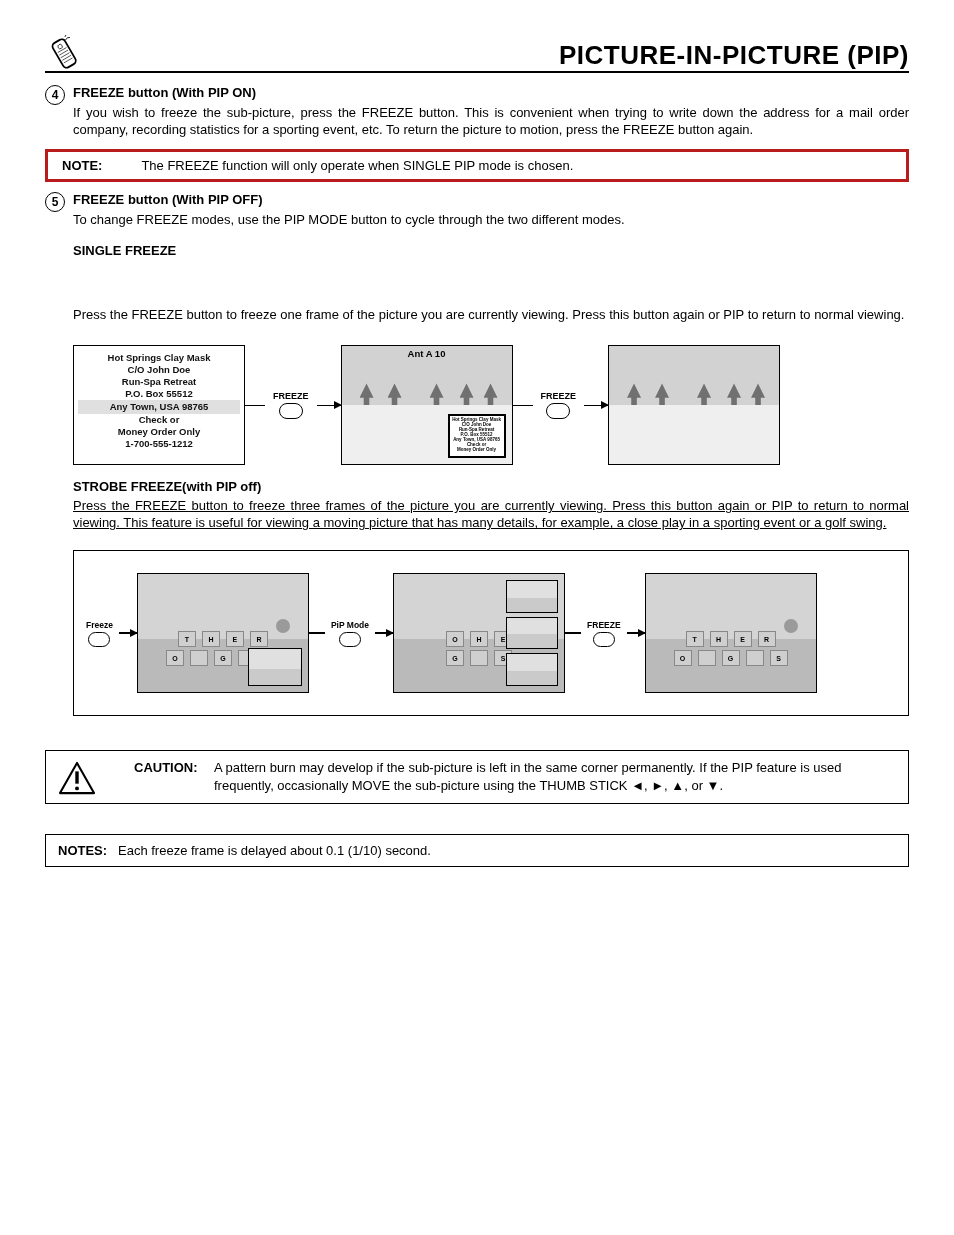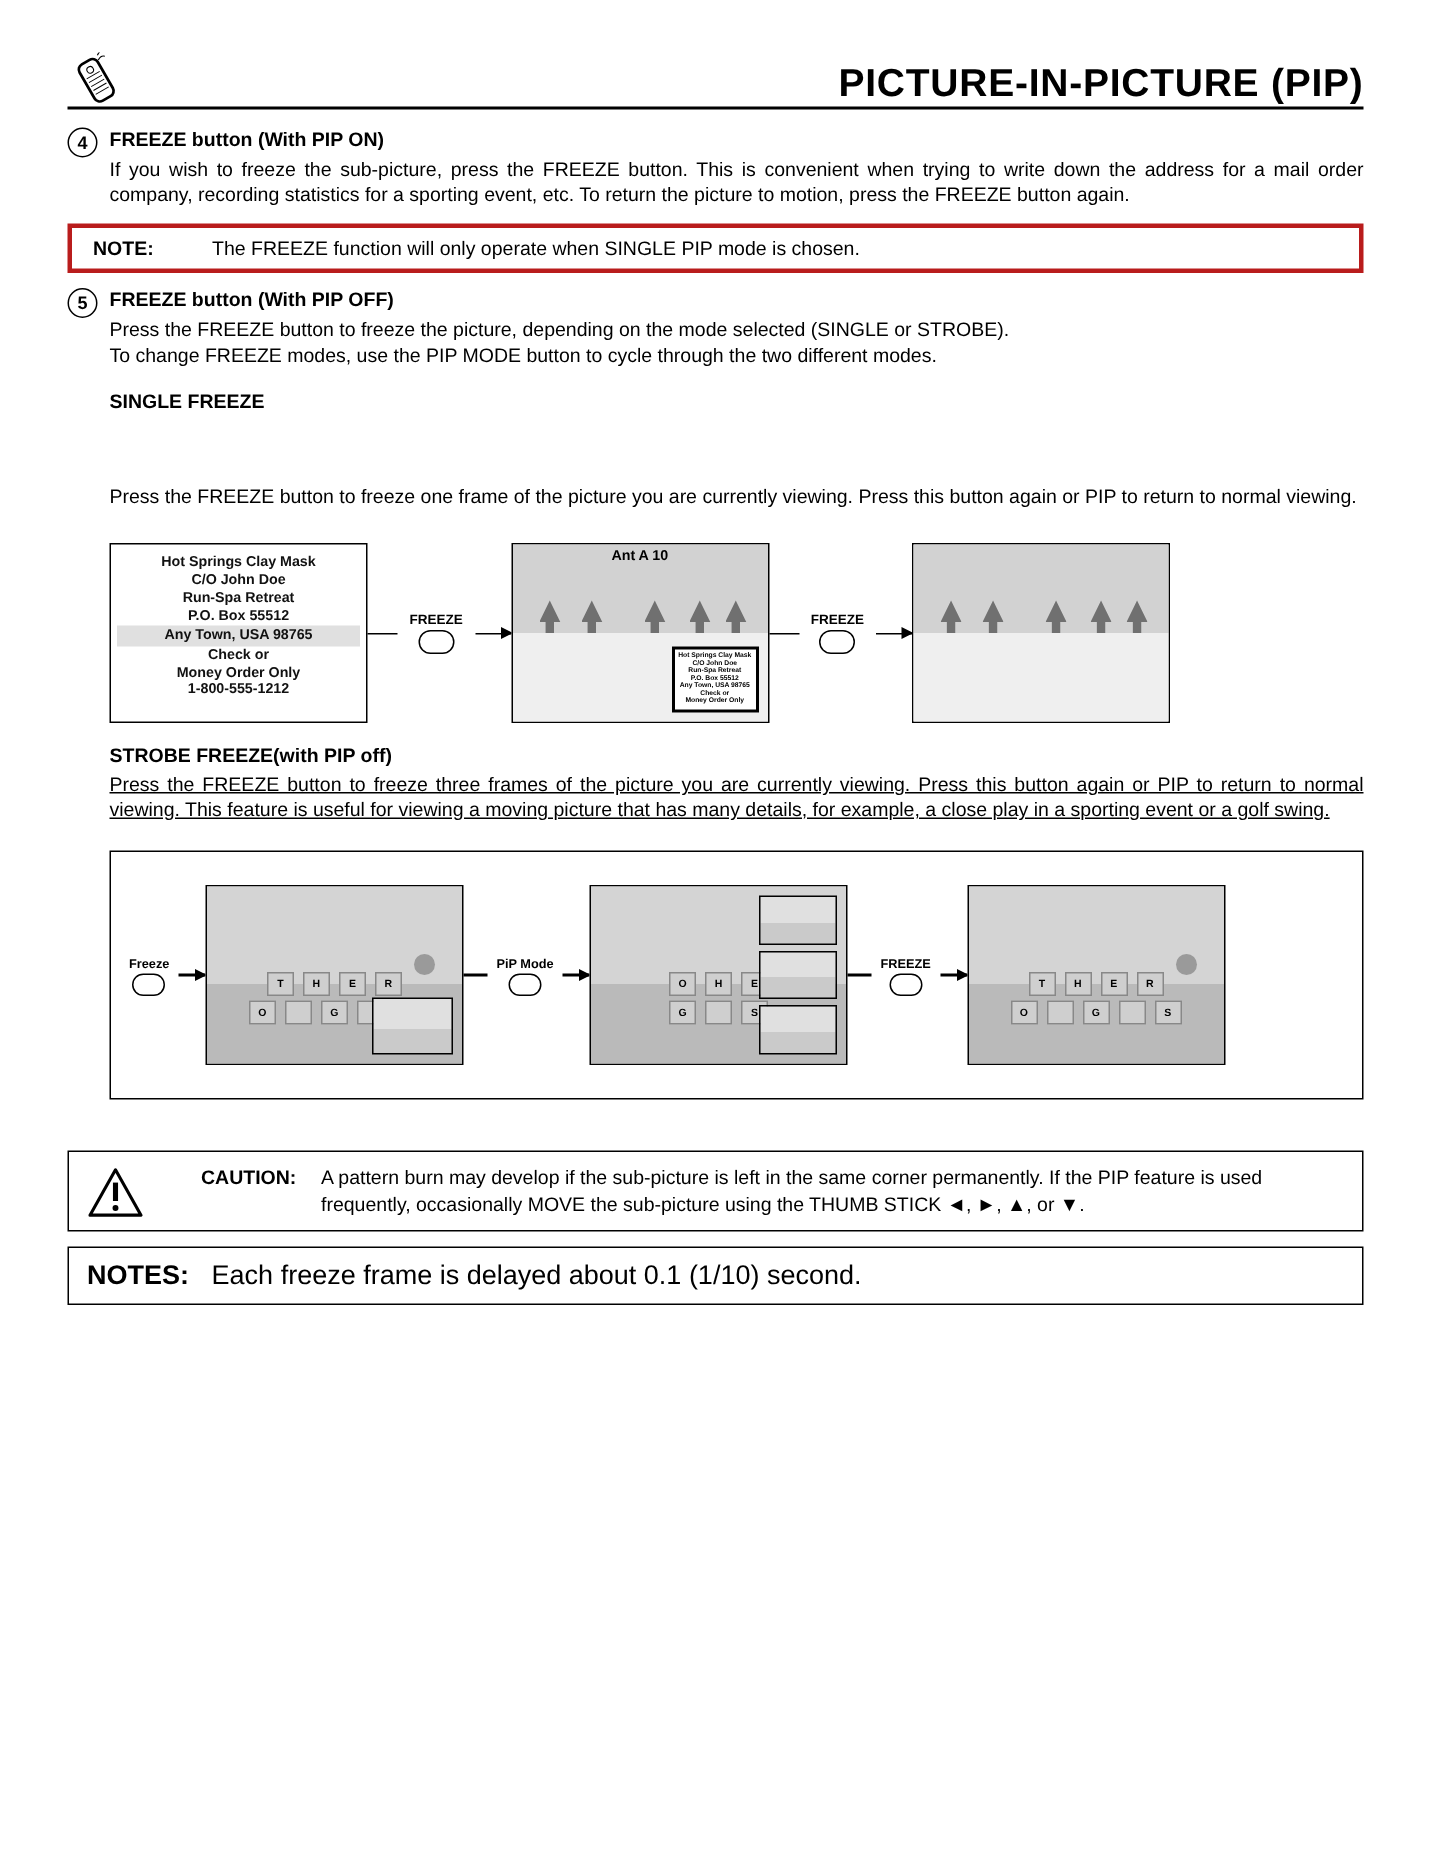--- a/index.html
+++ b/index.html
@@ -239,23 +239,23 @@
     width:38px; height:34px;
     flex-shrink:0;
     margin-top:2px;
   }
   .caution-body {
     display:flex;
   }
   .caution-body .cl-col { width:80px; font-weight:bold; }
   .notes-box {
     border:1px solid #000;
-    margin:10px 0 0 0;
+    margin:30px 0 0 0;
     padding:8px 12px;
-    font-size:18px;
+    font-size:13px;
   }
   .notes-box .nb-label { font-weight:bold; }
   .page-num {
     position:absolute;
     bottom:22px; left:0; right:0;
     text-align:center;
     font-size:13px;
   }
   .flex-arrow {
     display:flex;
@@ -299,40 +299,39 @@
     <span class="nb-label">NOTE:</span>
     <span>The FREEZE function will only operate when SINGLE PIP mode is chosen.</span>
   </div>
 
   <div class="numbered">
     <div class="circ-num">5</div>
     <div class="para-block">
       <span class="para-title">FREEZE button (With PIP OFF)</span>
     </div>
   </div>
-  <div class="indent-block">Press the FREEZE button to freeze the picture, depending on the mode selected (SINGLE or STROBE).</div>
   <div class="indent-block">To change FREEZE modes, use the PIP MODE button to cycle through the two different modes.</div>
 
   <div class="indent-block">
     <div class="subtitle">SINGLE FREEZE</div>
     <div style="text-align:justify;margin-top:47px;">Press the FREEZE button to freeze one frame of the picture you are currently viewing.  Press this button again or PIP to return to normal viewing.</div>
   </div>
 
   <div class="diagram1">
 
     <div class="tv-frame tv-sm">
       <div class="mail-text">
         <span>Hot Springs Clay Mask</span><br>
         <span>C/O John Doe</span><br>
         <span>Run-Spa Retreat</span><br>
         <span>P.O. Box 55512</span><br>
         <span class="stripe">Any Town, USA 98765</span>
         <span>Check or</span><br>
         <span>Money Order Only</span><br>
-        <span>1-800-555-1212</span>
+        <span>1-700-555-1212</span>
       </div>
     </div>
 
     <div class="flex-arrow">
       <div class="seg-line" style="width:20px;"></div>
       <div class="freeze-btn-col">
         <div class="fbl">FREEZE</div>
         <div class="fbtn"></div>
       </div>
       <div class="seg-line arrow-head" style="width:24px;"></div>

